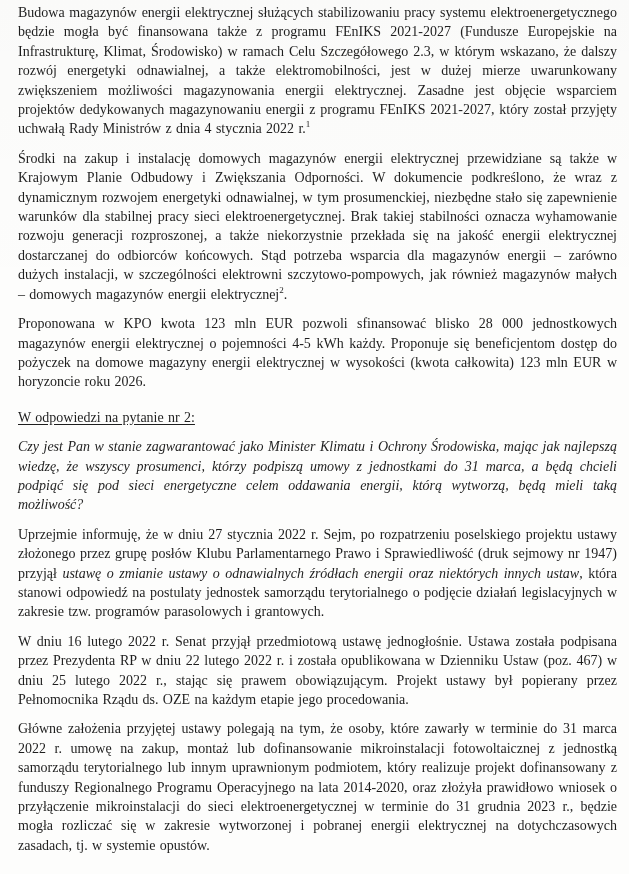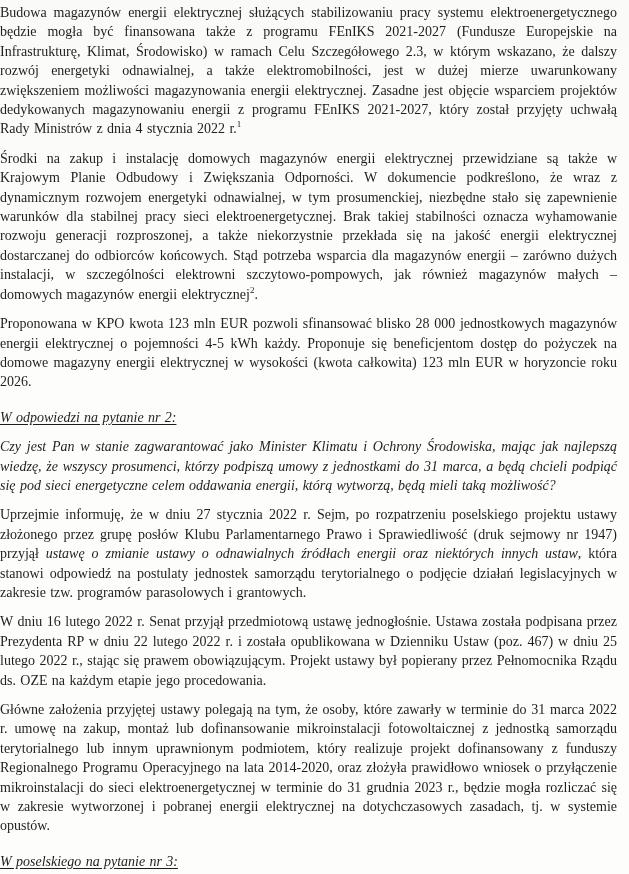--- a/index.html
+++ b/index.html
@@ -12,40 +12,39 @@
     height: 874px;
     overflow: hidden;
     font-family: "Liberation Serif", "DejaVu Serif", serif;
     color: #1e1e1e;
     background: #fdfdfc;
   }
   .page {
     box-sizing: border-box;
     width: 629px;
     height: 802px;
-    padding: 3px 12px 0 0;
+    padding: 3px 12px 0 18px;
     background:
       linear-gradient(180deg, rgba(0,0,0,0.012), rgba(0,0,0,0) 40%),
       #fdfdfc;
   }
   .doc-body {
     width: 100%;
   }
   .block {
     margin: 0 0 10px 0;
     font-size: 14px;
     line-height: 19.4px;
     text-align: justify;
     word-spacing: 0.06em;
   }
   .block.heading {
     text-align: left;
     margin-top: 16px;
     margin-bottom: 10px;
-    font-style: italic;
   }
   .block.heading .seg {
     text-decoration: underline;
     text-underline-offset: 2px;
   }
   .seg.italic {
     font-style: italic;
   }
   sup.seg {
     font-size: 9px;

